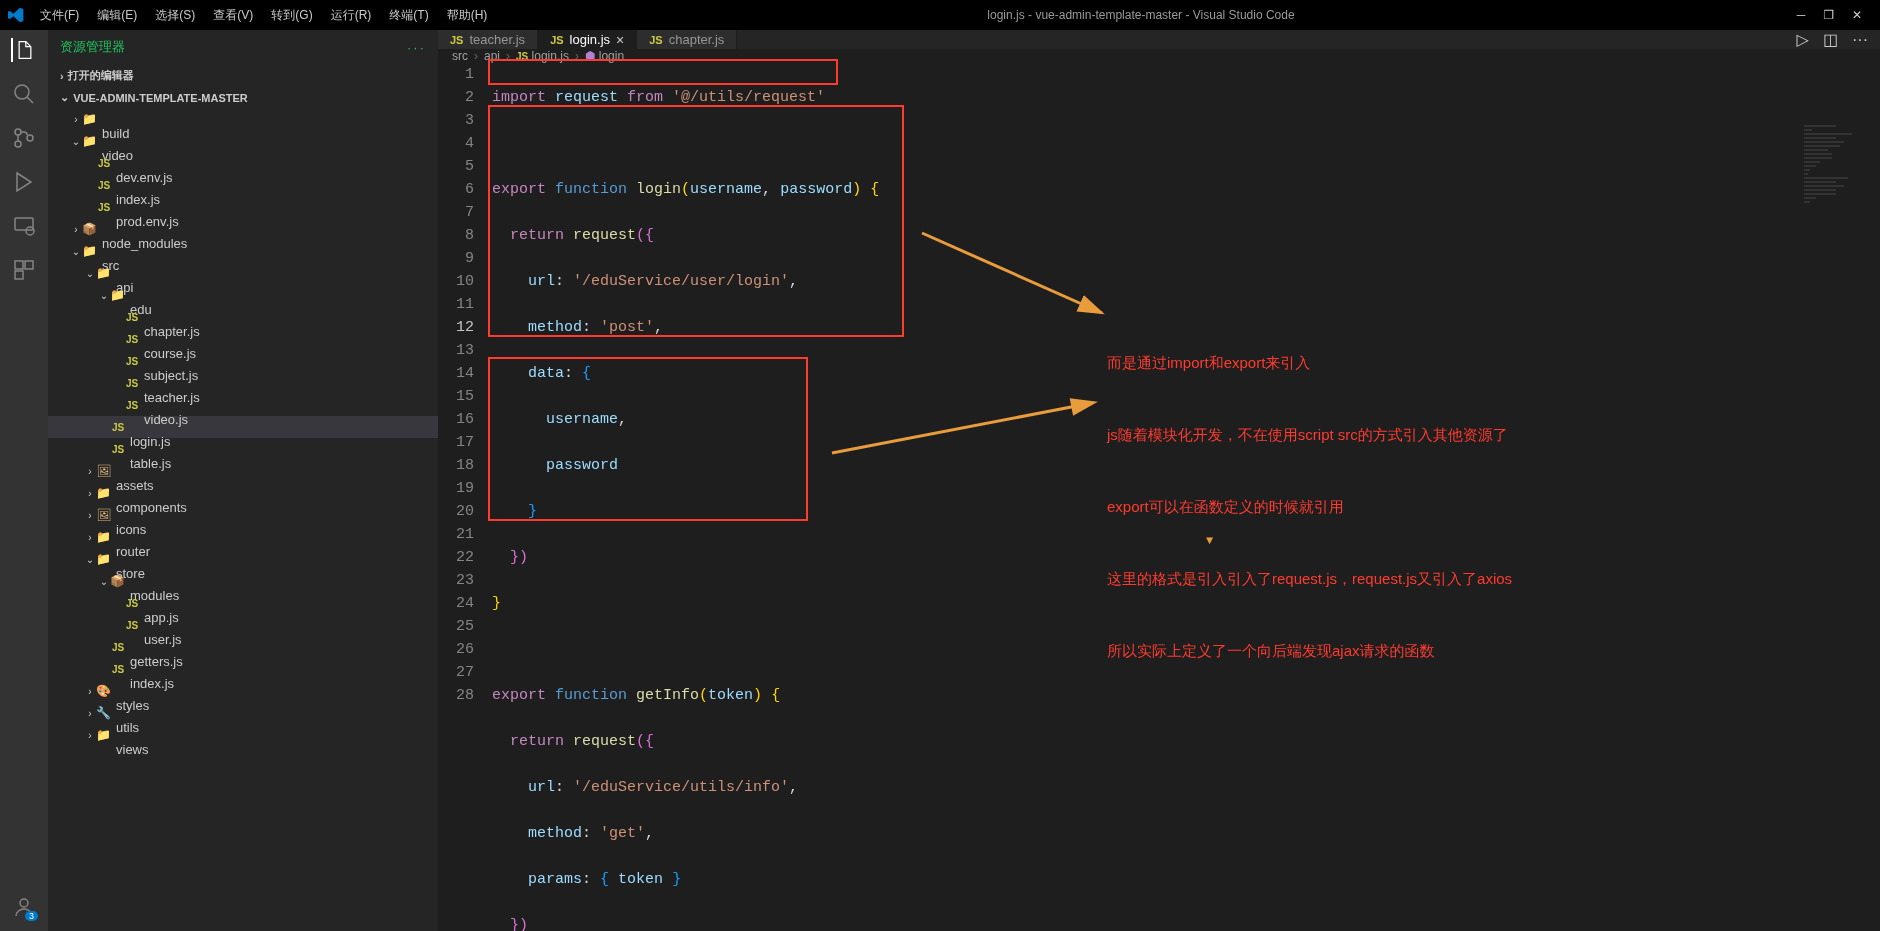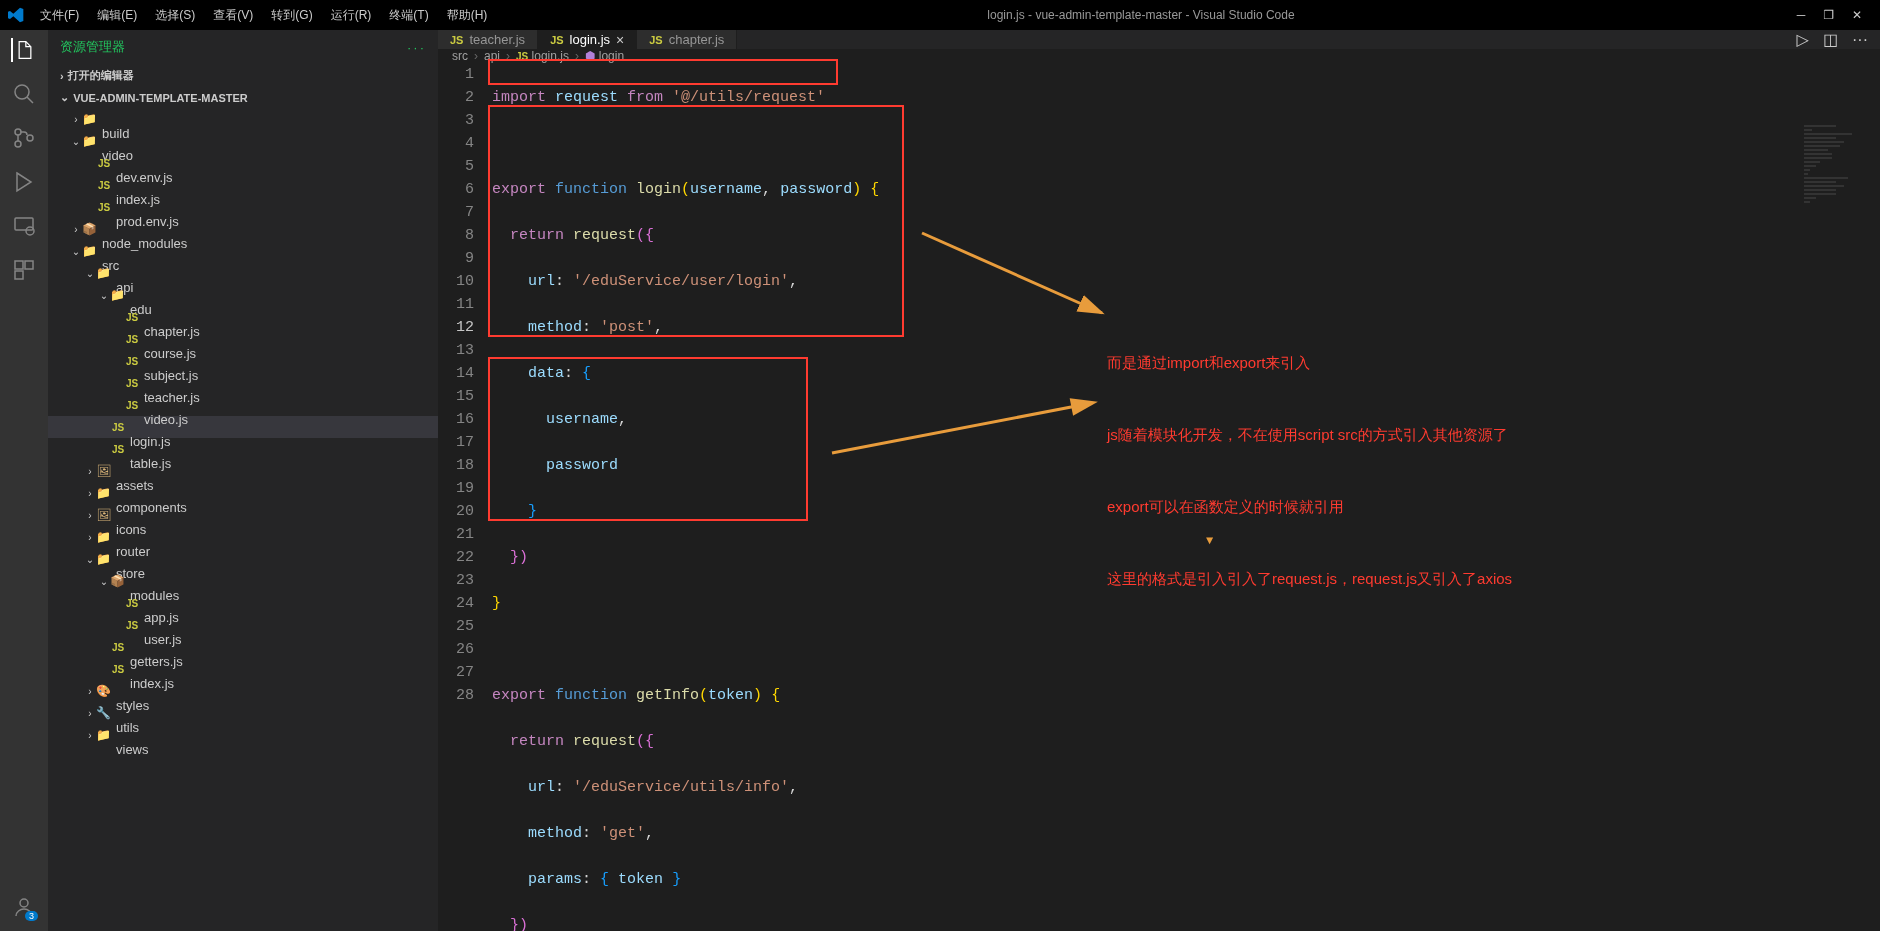--- a/index.html
+++ b/index.html
@@ -405,20 +405,21 @@
               </marker>
             </defs>
             <line x1="270" y1="10" x2="10" y2="60" stroke="#e89c3c" stroke-width="3" marker-start="url(#ah2)"></line>
           </svg>
 
         <div class="annotation" style="left:615px; top:240px;">
           <div>而是通过import和export来引入</div>
           <div>js随着模块化开发，不在使用script src的方式引入其他资源了</div>
           <div>export可以在函数定义的时候就引用</div>
           <div>这里的格式是引入引入了request.js，request.js又引入了axios</div>
+          <div>所以实际上定义了一个向后端发现ajax请求的函数</div>
         </div>
         <div class="tri" style="left:714px; top:467px;">▼</div>
       </div>
       <div class="minimap">
         <div class="ml" style="width:40%"></div>
           <div class="ml" style="width:10%"></div>
         <div class="ml" style="width:60%"></div>
           <div class="ml" style="width:40%"></div>
         <div class="ml" style="width:50%"></div>
           <div class="ml" style="width:45%"></div>

